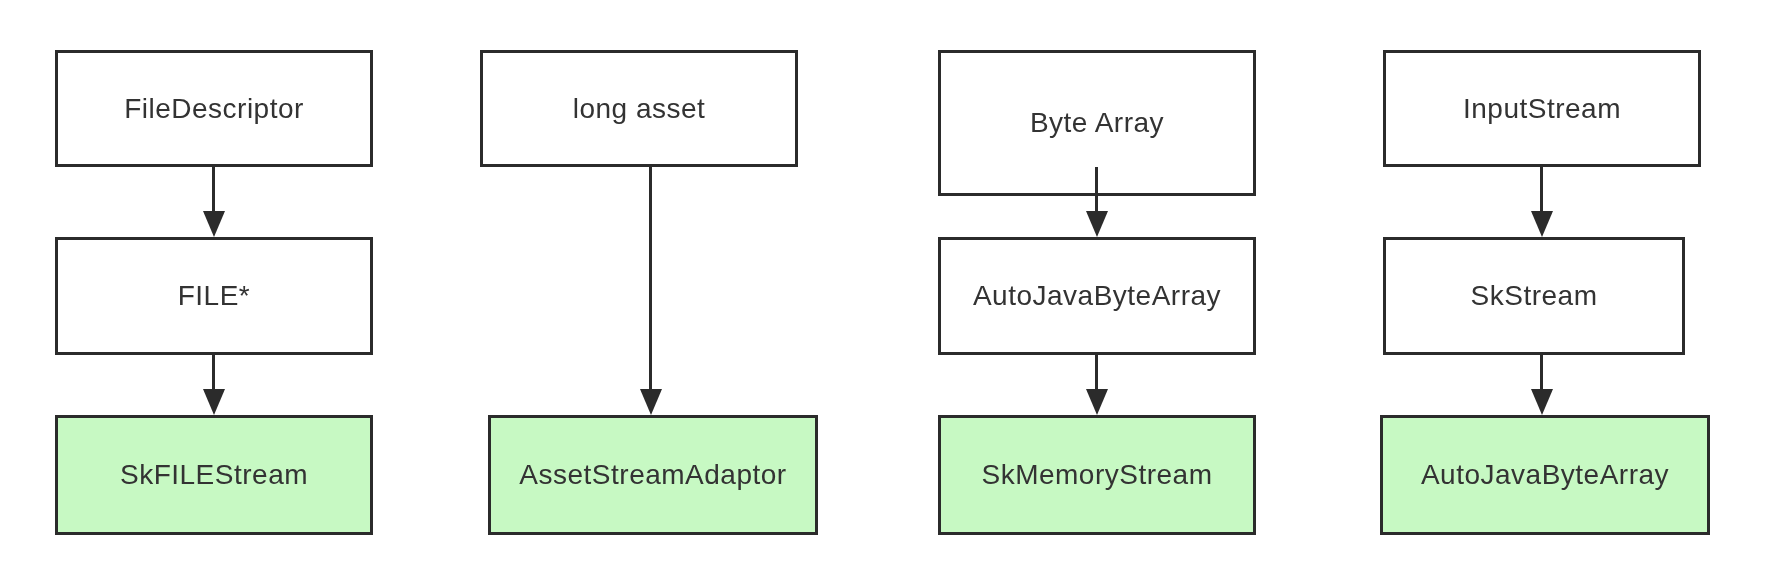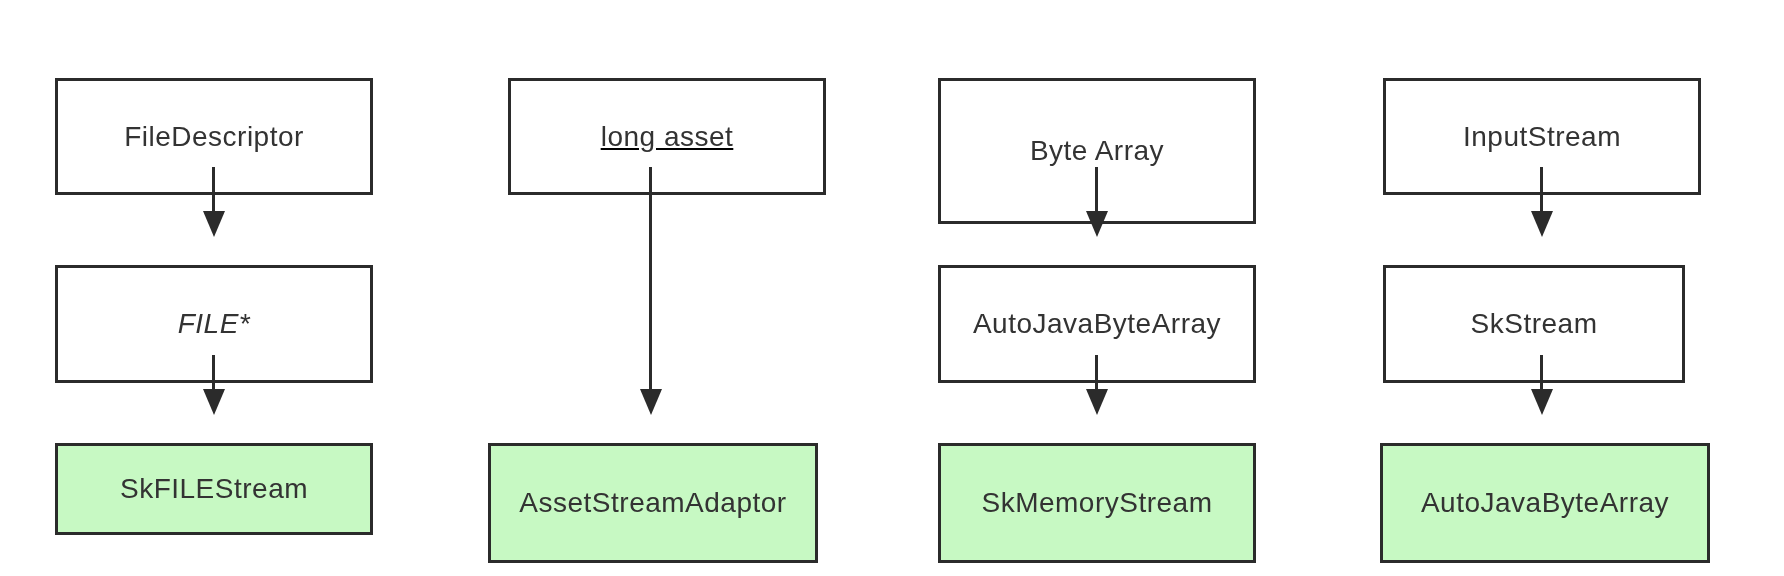--- a/index.html
+++ b/index.html
@@ -17,21 +17,20 @@
   }
   .box {
     position: absolute;
     box-sizing: border-box;
     border: 3px solid #2b2b2b;
     background: #ffffff;
     display: flex;
     align-items: center;
     justify-content: center;
     text-align: center;
-    margin-top: 28px;
   }
   .box.green {
     background: #c7f9c3;
   }
   .box span {
     font-size: 28px;
     font-weight: 400;
     color: #333333;
     letter-spacing: 0.5px;
     white-space: nowrap;
@@ -53,30 +52,30 @@
 </head>
 <body>
 
 <div class="canvas">
 
   <div class="box" style="left:55px; top:50px; width:318px; height:117px;">
     <span>FileDescriptor</span>
   </div>
   <div class="arrow-shaft" style="left:212px; top:167px; height:46px;"></div>
   <div class="arrow-head" style="left:203px; top:211px;"></div>
-  <div class="box" style="left:55px; top:237px; width:318px; height:118px;font-style:italic;">
+  <div class="box" style="left:55px; top:237px; width:318px; height:118px;">
     <span>FILE*</span>
   </div>
   <div class="arrow-shaft" style="left:212px; top:355px; height:36px;"></div>
   <div class="arrow-head" style="left:203px; top:389px;"></div>
-  <div class="box green" style="left:55px; top:415px; width:318px; height:92px;">
+  <div class="box green" style="left:55px; top:415px; width:318px; height:120px;">
     <span>SkFILEStream</span>
   </div>
 
-  <div class="box" style="left:508px; top:50px; width:318px; height:117px;text-decoration:underline;">
+  <div class="box" style="left:480px; top:50px; width:318px; height:117px;">
     <span>long asset</span>
   </div>
   <div class="arrow-shaft" style="left:649px; top:167px; height:224px;"></div>
   <div class="arrow-head" style="left:640px; top:389px;"></div>
   <div class="box green" style="left:488px; top:415px; width:330px; height:120px;">
     <span>AssetStreamAdaptor</span>
   </div>
 
   <div class="box" style="left:938px; top:50px; width:318px; height:146px;">
     <span>Byte Array</span>

